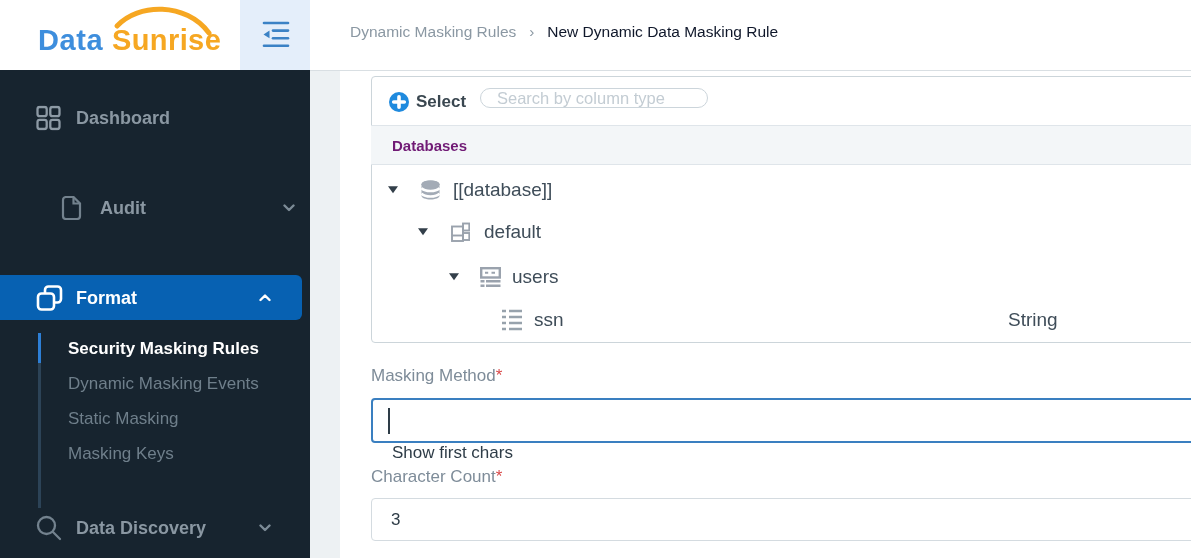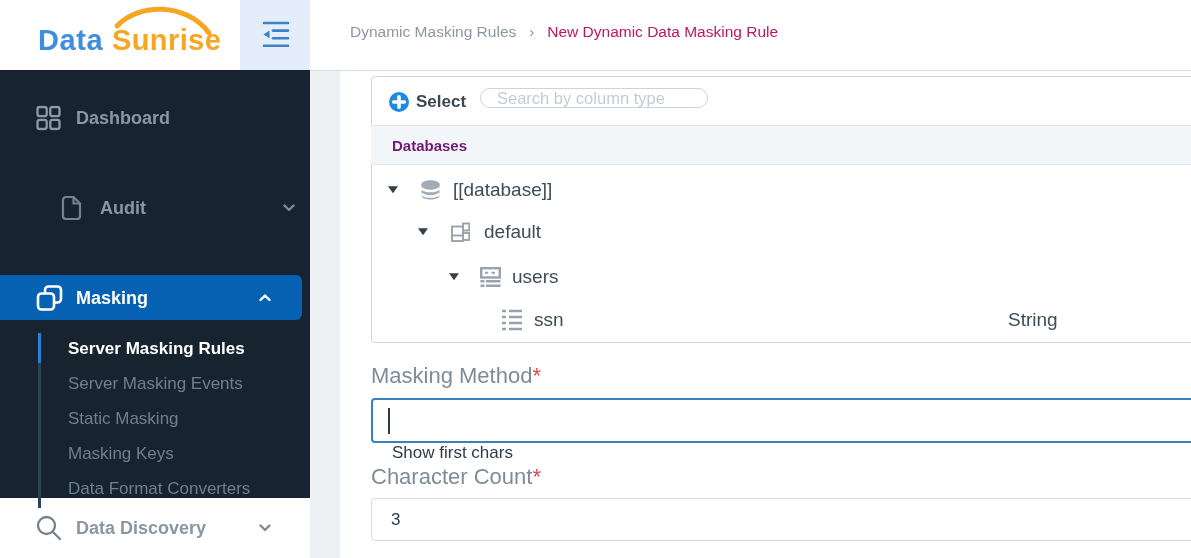--- a/index.html
+++ b/index.html
@@ -4,26 +4,26 @@
 <style>
 * { margin:0; padding:0; box-sizing:border-box; }
 html,body { width:1191px; height:558px; overflow:hidden; font-family:"Liberation Sans", sans-serif; background:#fff; }
 #page { position:relative; width:1191px; height:558px; }
 
 
 #header { position:absolute; left:0; top:0; width:1191px; height:70px; background:#fff; }
 #logo { position:absolute; left:0; top:0; width:240px; height:55px;border-radius:10px; }
 #toggle { position:absolute; left:240px; top:0; width:70px; height:70px; background:#e4eefa; }
 #crumbs { position:absolute; left:350px; top:0; height:64px; line-height:64px; font-size:15.5px; color:#8b98a3; }
-#crumbs .cur { color:#be185d; }
+#crumbs .cur { color:#0f172a; }
 #servertime { position:absolute; right:38px; top:0; height:64px; line-height:64px; font-size:15.5px; color:#64727d; }
 #servertime b { color:#2f3d49; font-weight:700; font-size:16px; }
 
 
-#sidebar { position:absolute; left:0; top:70px; width:310px; height:428px; background:#17242f; }
+#sidebar { position:absolute; left:0; top:70px; width:310px; height:488px; background:#17242f; }
 .nav-item { position:absolute; left:0; width:310px; height:45px; color:#8a97a2; font-size:18px; font-weight:700; }
 .nav-item .txt { position:absolute; left:76px; top:50%; transform:translateY(-50%); }
 .nav-item svg.ic { position:absolute; left:36px; top:50%; transform:translateY(-50%); }
 .nav-item svg.chev { position:absolute; left:259px; top:50%; transform:translateY(-50%); }
 #nav-masking { background:#0761b2; width:302px; border-radius:0 6px 6px 0; color:#fff; }
 .sub-item { position:absolute; left:68px; color:#6f7f8b; font-size:17px; transform:translateY(-50%); white-space:nowrap; }
 .sub-item.active { color:#fff; font-weight:700; }
 #subline { position:absolute; left:38px; top:265px; width:3px; height:173px; background:#2c4357; }
 #subline-blue { position:absolute; left:38px; top:263px; width:3px; height:30px; background:#2d7fd6; }
 
@@ -35,21 +35,21 @@
 #selbtn-circle { position:absolute; left:389px; top:92px; width:20px; height:20px; }
 #selbtn-label { position:absolute; left:416px; top:102px; transform:translateY(-50%); font-size:17px; font-weight:700; color:#3a4750; }
 #search { position:absolute; left:480px; top:88px; width:228px; height:20px; border:1px solid #ccd5db; border-radius:12px; background:#fff; }
 #search span { position:absolute; left:16px; top:50%; transform:translateY(-50%); color:#c3ccd3; font-size:16.5px; white-space:nowrap; }
 #dbbar { position:absolute; left:371px; top:125px; width:900px; height:40px; background:#f3f6f8; border-top:1px solid #dfe5ea; border-bottom:1px solid #dfe5ea; }
 #dbbar span { position:absolute; left:21px; top:50%; transform:translateY(-50%); font-size:15px; font-weight:700; color:#701a75; }
 .tri { position:absolute; width:0; height:0; border-left:5px solid transparent; border-right:5px solid transparent; border-top:7.5px solid #333f4a; transform:translateY(-3.75px); }
 .tree-txt { position:absolute; transform:translateY(-50%); font-size:19px; color:#3f4d59; white-space:nowrap; }
 .tree-ic { position:absolute; transform:translateY(-50%); }
 
-.flabel { position:absolute; font-size:22px; color:#7e8c99; transform:translateY(-50%); }
+.flabel { position:absolute; font-size:17px; color:#7e8c99; transform:translateY(-50%); }
 .flabel .req { color:#d94a4a; }
 #input1 { position:absolute; left:371px; top:398px; width:900px; height:45px; border:2px solid #3a7fc0; border-radius:4px; background:#fff; }
 #input1 span { position:absolute; left:19px; top:50%; transform:translateY(-50%); font-size:17px; color:#2e3c47;margin-top:32px; }
 #caret { position:absolute; left:15px; top:8px; width:1.5px; height:26px; background:#2e3c47; }
 #input2 { position:absolute; left:371px; top:498px; width:900px; height:43px; border:1px solid #d4dbe0; border-radius:4px; background:#fff; }
 #input2 span { position:absolute; left:19px; top:50%; transform:translateY(-50%); font-size:17px; color:#2e3c47; }
 </style>
 </head>
 <body>
 <div id="page">
@@ -97,32 +97,31 @@
       <span class="txt">Audit</span>
       <svg class="chev" width="12" height="8" viewBox="0 0 12 8">
           <path d="M1.5 1.5 L6 6 L10.5 1.5" fill="none" stroke="#7c8b96" stroke-width="2.4" stroke-linecap="round" stroke-linejoin="round"></path>
         </svg>
     </div>
     <div class="nav-item" id="nav-masking" style="top:205px;">
       <svg class="ic" width="27" height="27" viewBox="0 0 27 27">
           <rect x="9" y="2" width="16" height="16" rx="3.5" fill="none" stroke="#fff" stroke-width="2.6"></rect>
           <rect x="2" y="9" width="16" height="16" rx="3.5" fill="#0761b2" stroke="#fff" stroke-width="2.6"></rect>
         </svg>
-      <span class="txt">Masking</span>
+      <span class="txt">Format</span>
       <svg class="chev" width="12" height="8" viewBox="0 0 12 8">
           <path d="M1.5 6 L6 1.5 L10.5 6" fill="none" stroke="#fff" stroke-width="2.4" stroke-linecap="round" stroke-linejoin="round"></path>
         </svg>
     </div>
     <div id="subline"></div>
     <div id="subline-blue"></div>
-    <div class="sub-item active" style="top:279px;">Server Masking Rules</div>
-    <div class="sub-item" style="top:314px;">Server Masking Events</div>
+    <div class="sub-item active" style="top:279px;">Security Masking Rules</div>
+    <div class="sub-item" style="top:314px;">Dynamic Masking Events</div>
     <div class="sub-item" style="top:349px;">Static Masking</div>
     <div class="sub-item" style="top:384px;text-align:center;">Masking Keys</div>
-    <div class="sub-item" style="top:419px;">Data Format Converters</div>
     <div class="nav-item" style="top:435px;">
       <svg class="ic" width="26" height="26" viewBox="0 0 26 26">
           <circle cx="10.5" cy="10.5" r="8.5" fill="none" stroke="#73828e" stroke-width="2.3"></circle>
           <line x1="17" y1="17" x2="24" y2="24" stroke="#73828e" stroke-width="2.3" stroke-linecap="round"></line>
         </svg>
       <span class="txt">Data Discovery</span>
       <svg class="chev" width="12" height="8" viewBox="0 0 12 8">
           <path d="M1.5 1.5 L6 6 L10.5 1.5" fill="none" stroke="#7c8b96" stroke-width="2.4" stroke-linecap="round" stroke-linejoin="round"></path>
         </svg>
     </div>

